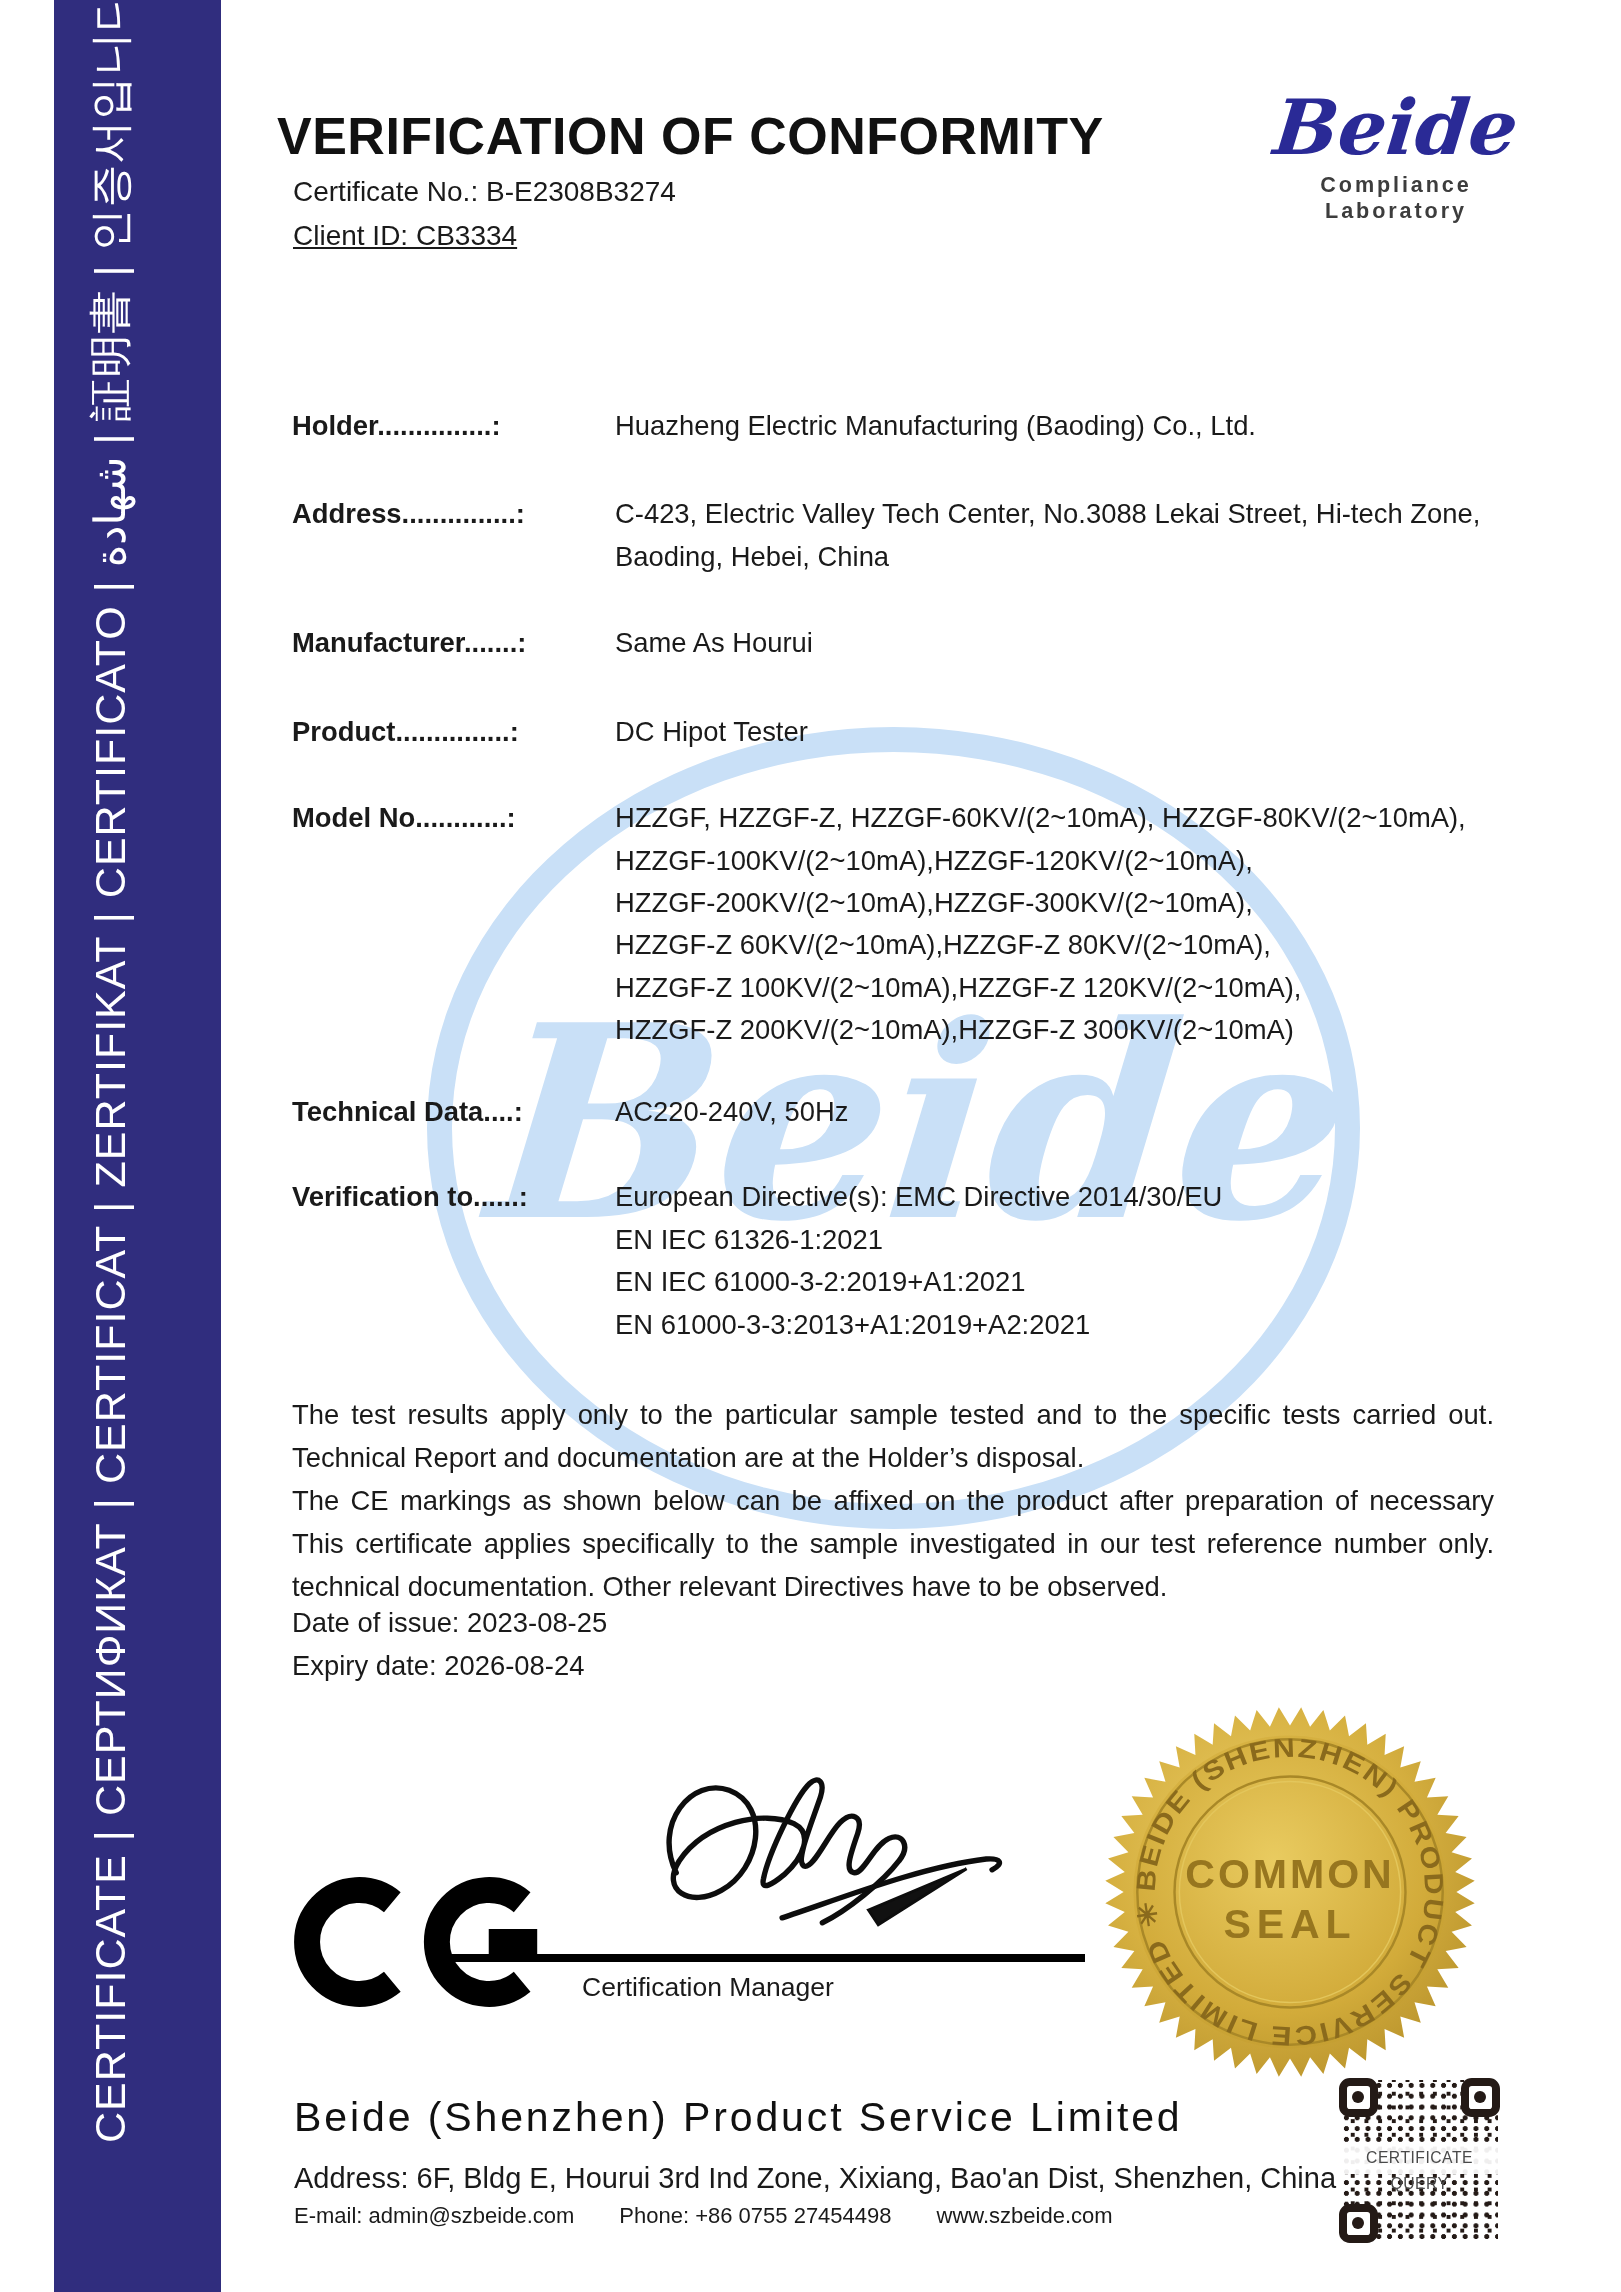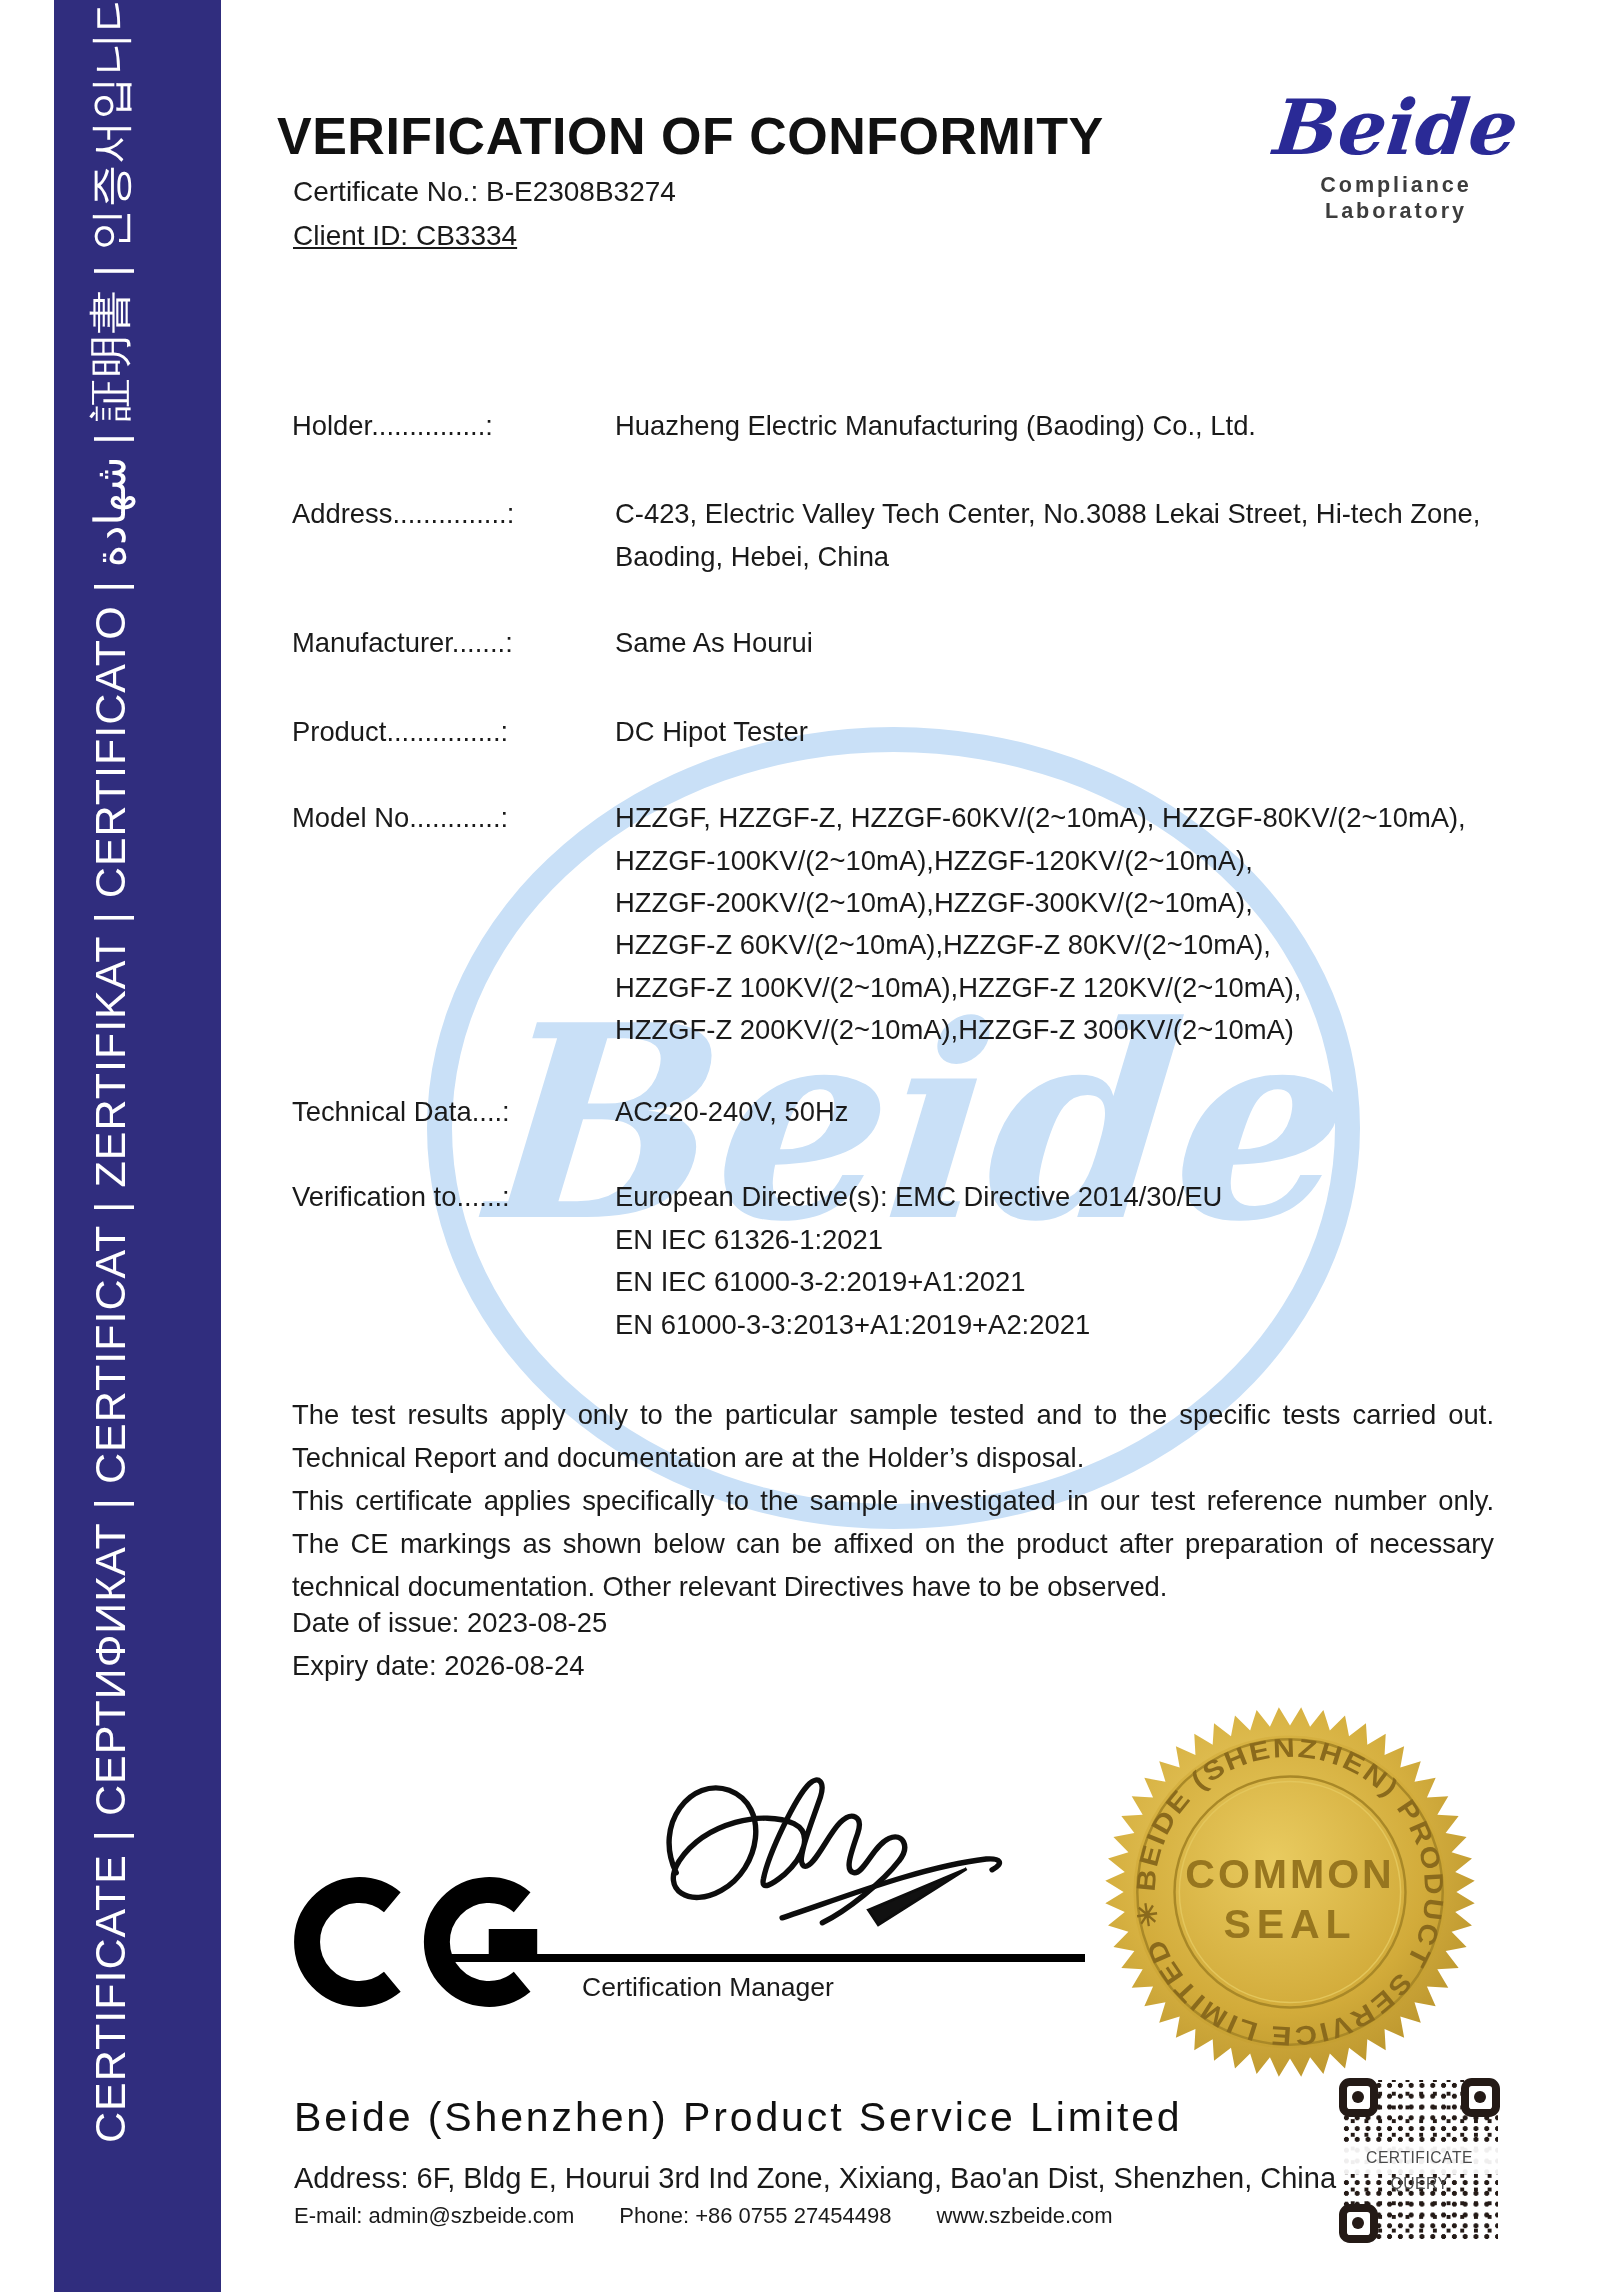--- a/index.html
+++ b/index.html
@@ -18,21 +18,21 @@
         color:var(--wm,#c9e0f7);transform:skewX(-6deg);}
   
   .title{position:absolute;left:277px;top:106px;font-size:52px;font-weight:bold;letter-spacing:0.5px;color:#111;z-index:1;}
   .cert-no{position:absolute;left:293px;top:176px;font-size:28px;z-index:1;}
   .client-id{position:absolute;left:293px;top:220px;font-size:28px;z-index:1;text-decoration:underline;}
   .logo{position:absolute;left:1259px;top:90px;width:274px;text-align:center;z-index:1;}
   .logo-word{font-family:"DejaVu Serif",serif;font-style:italic;font-weight:bold;font-size:76px;line-height:1;
         color:var(--logoblue,#2a2a96);transform:skewX(-6deg);display:block;}
   .logo-sub{display:block;margin-top:5.9px;font-size:21.6px;letter-spacing:2.9px;color:#3d3d3d;font-weight:bold;}
   
-  .lbl{position:absolute;left:292px;font-size:27.4px;font-weight:normal;white-space:nowrap;z-index:1;}
+  .lbl{position:absolute;left:292px;font-size:27.4px;font-weight:bold;white-space:nowrap;z-index:1;}
   .val{position:absolute;left:580px;font-size:27.4px;white-space:nowrap;z-index:1;margin-left:35px;}
   
   .statement{position:absolute;left:292px;top:1393px;width:1202px;z-index:1;font-size:27.4px;}
   .statement div{height:43px;line-height:43px;}
   .just{text-align:justify;text-align-last:justify;}
   .date-line{position:absolute;left:292px;font-size:27.4px;z-index:1;}
   .date-line b{font-weight:normal;margin-top:12px;}
   
   .ce{position:absolute;left:294px;top:1870px;z-index:1;}
   .sig{position:absolute;left:635px;top:1753px;z-index:1;}
@@ -102,22 +102,22 @@
 
   <div class="lbl" style="top:1181px">Verification to......:</div>
   <div class="val" style="top:1181px">European Directive(s): EMC Directive 2014/30/EU</div>
   <div class="val" style="top:1224px">EN IEC 61326-1:2021</div>
   <div class="val" style="top:1266px">EN IEC 61000-3-2:2019+A1:2021</div>
   <div class="val" style="top:1309px">EN 61000-3-3:2013+A1:2019+A2:2021</div>
 
   <div class="statement">
     <div class="just">The test results apply only to the particular sample tested and to the specific tests carried out.</div>
     <div>Technical Report and documentation are at the Holder’s disposal.</div>
+    <div class="just">The CE markings as shown below can be affixed on the product after preparation of necessary</div>
     <div class="just">This certificate applies specifically to the sample investigated in our test reference number only.</div>
-    <div class="just">The CE markings as shown below can be affixed on the product after preparation of necessary</div>
     <div>technical documentation. Other relevant Directives have to be observed.</div>
   </div>
 
   <div class="date-line" style="top:1607px">
     <b>Date of issue:</b><span style="white-space:pre"> 2023-08-25</span>
   </div>
   <div class="date-line" style="top:1650px">
     <b>Expiry date:</b><span style="white-space:pre"> 2026-08-24</span>
   </div>
 

